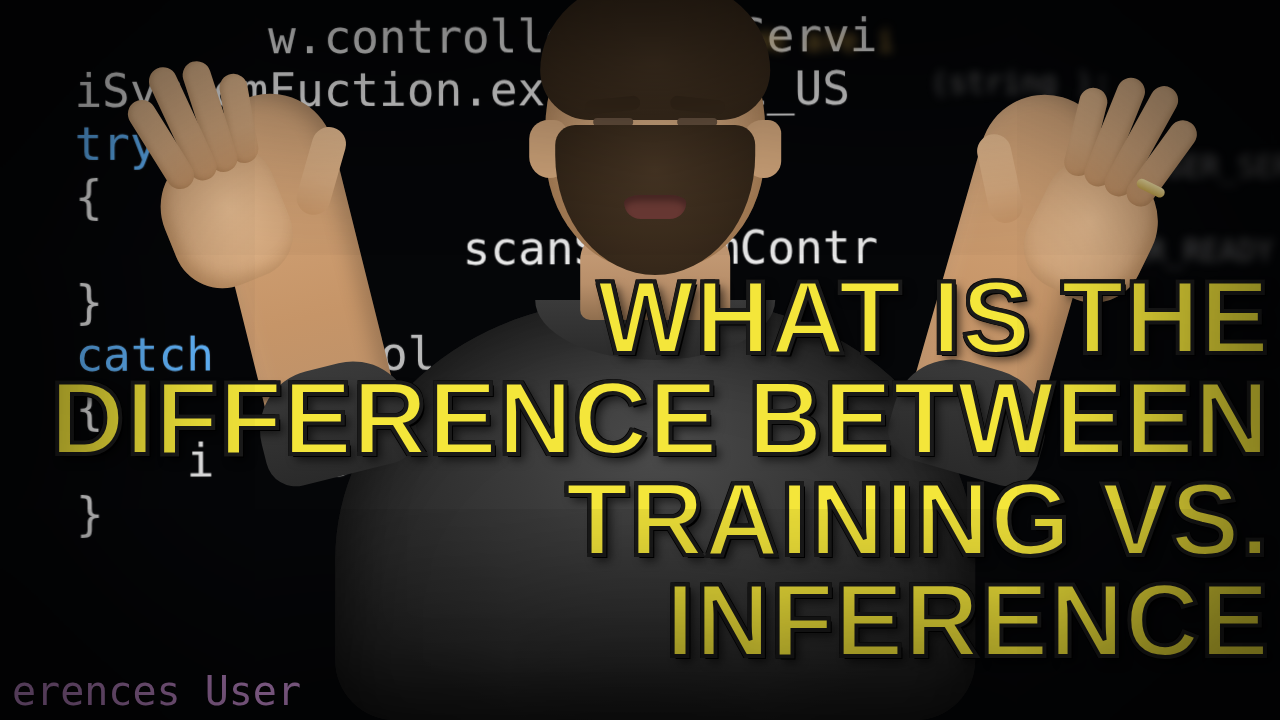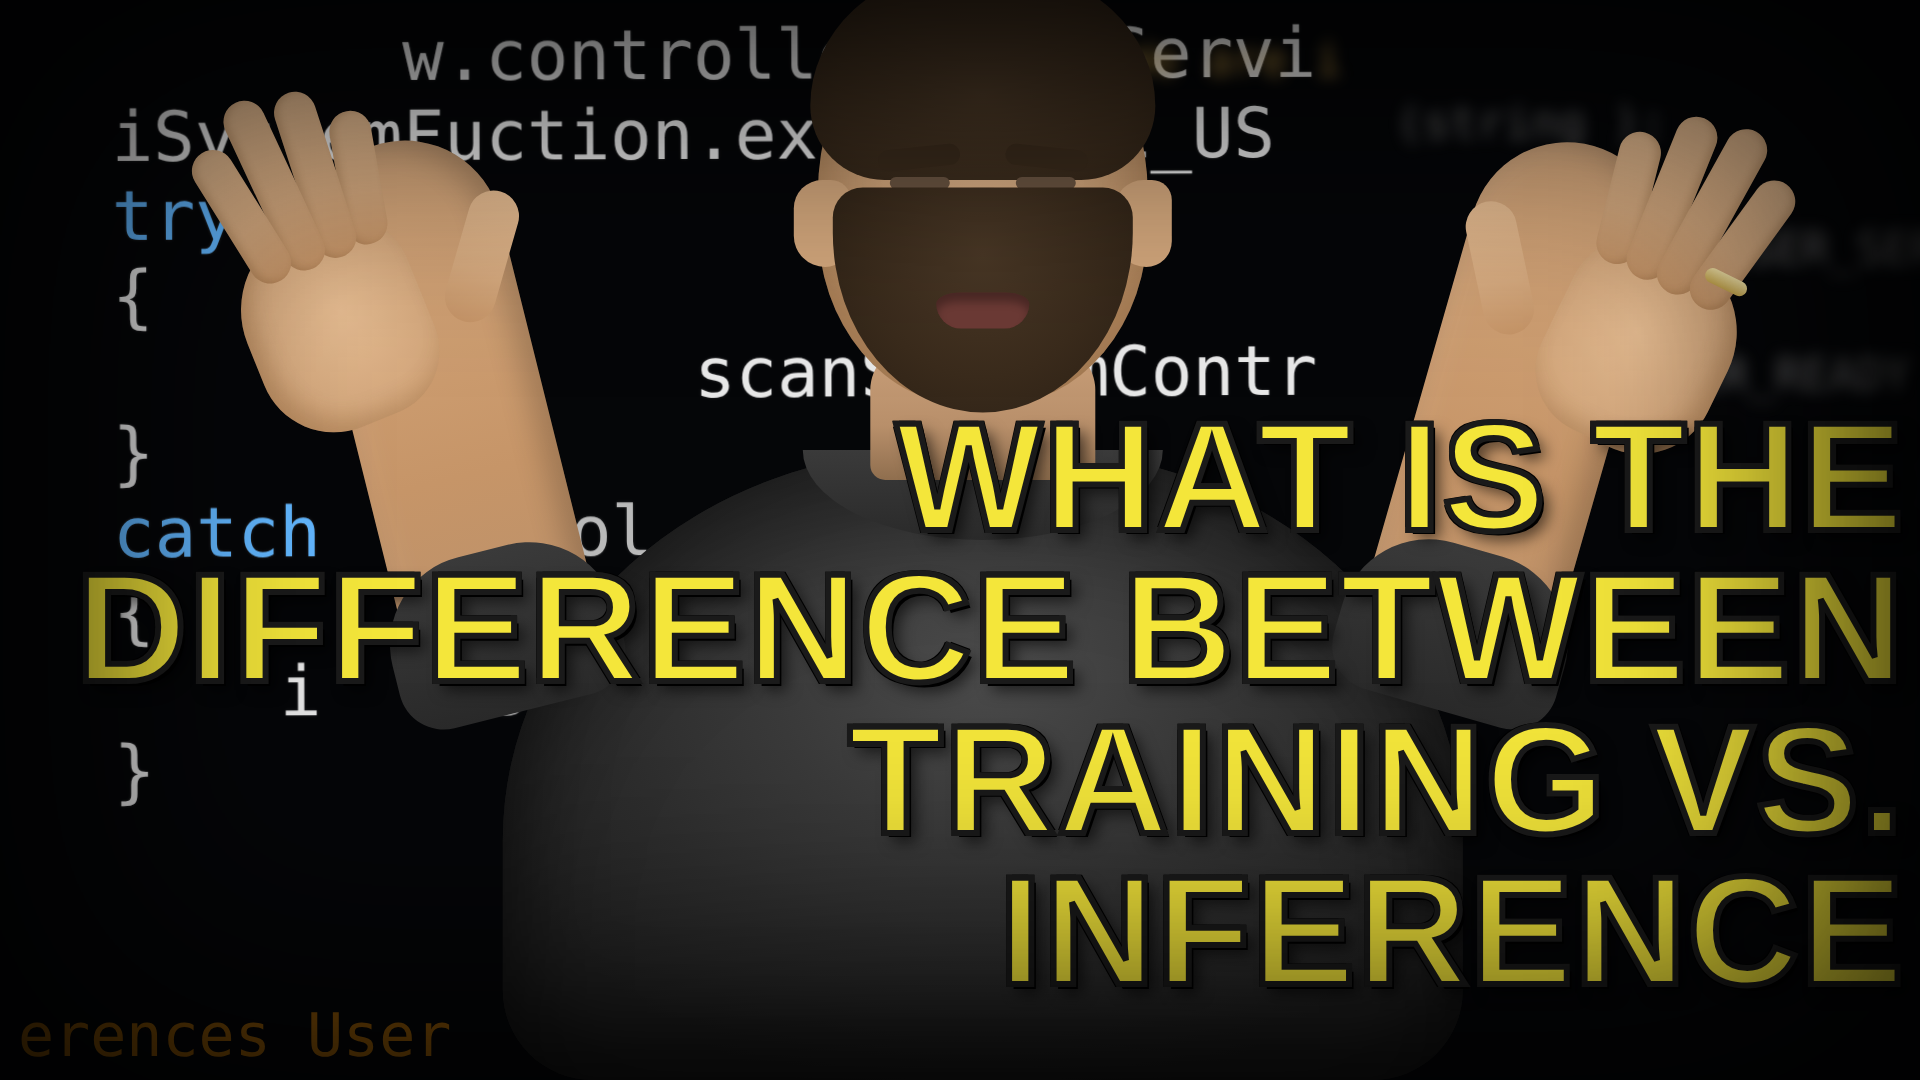--- a/index.html
+++ b/index.html
@@ -282,21 +282,21 @@
     font-variant: small-caps;
   }
 
   
   .bottom-code {
     position: absolute;
     left: 12px;
     bottom: 6px;
     font-family: monospace;
     font-size: 40px;
-    color: #a16207;
+    color: #f0abfc;
     opacity: 0.8;
   }
 
   
   .vignette {
     position: absolute;
     inset: 0;
     box-shadow: inset 0 0 220px 60px rgba(0,0,0,0.8);
     pointer-events: none;
   }

